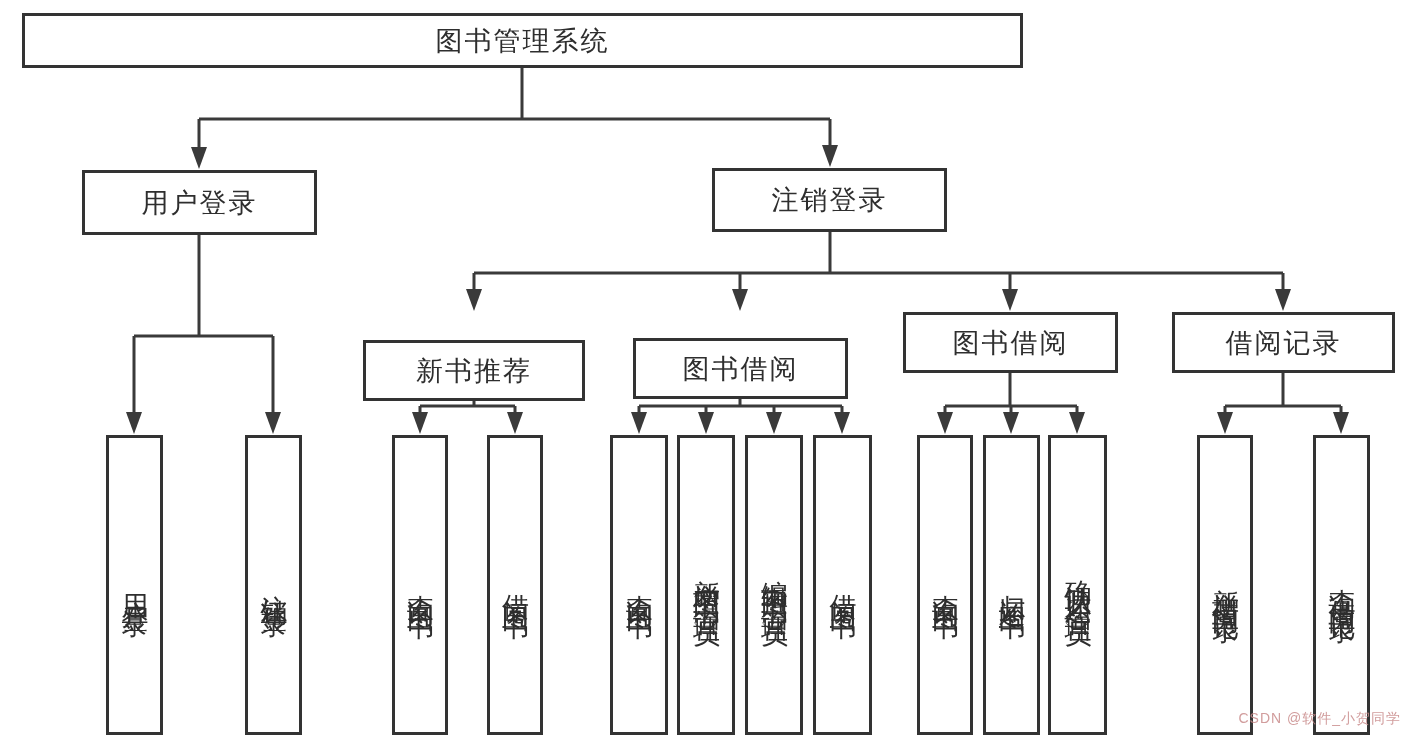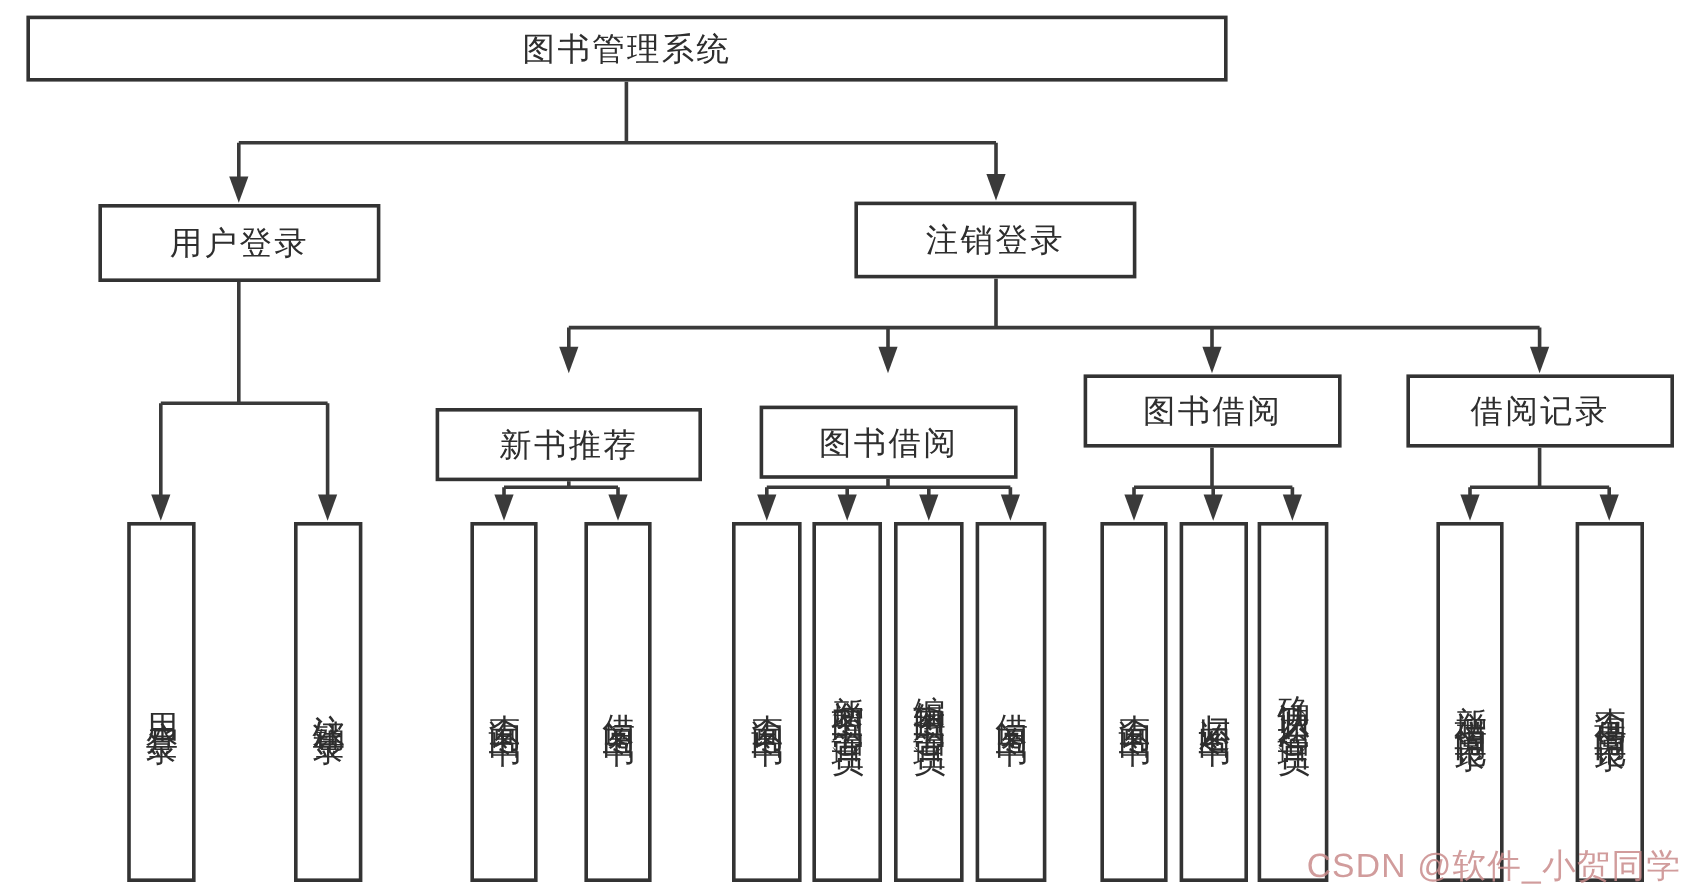--- a/index.html
+++ b/index.html
@@ -11,22 +11,22 @@
   .node{
     position:absolute;background:#ffffff;border:3px solid #333333;
     box-sizing:border-box;display:flex;align-items:center;justify-content:center;
     color:#2e2e2e;font-size:27px;z-index:2;letter-spacing:2px;white-space:nowrap;
   }
   .node.leaf span{
     writing-mode:vertical-rl;text-orientation:mixed;letter-spacing:6px;
     line-height:1;font-size:27px;
   }
   #watermark{
-    position:absolute;right:4px;bottom:6px;z-index:5;
-    font-size:28px;color:rgba(201,139,139,0.85);letter-spacing:1px;
+    position:absolute;right:4px;bottom:19px;z-index:5;
+    font-size:14px;color:rgba(201,139,139,0.85);letter-spacing:1px;
     font-family:"Liberation Sans","DejaVu Sans",sans-serif;white-space:nowrap;
   }
 </style>
 </head>
 <body>
 
 <div id="stage">
 
   <svg id="connectors" width="1405" height="747">
     <g stroke="#3a3a3a" stroke-width="3" fill="none">

